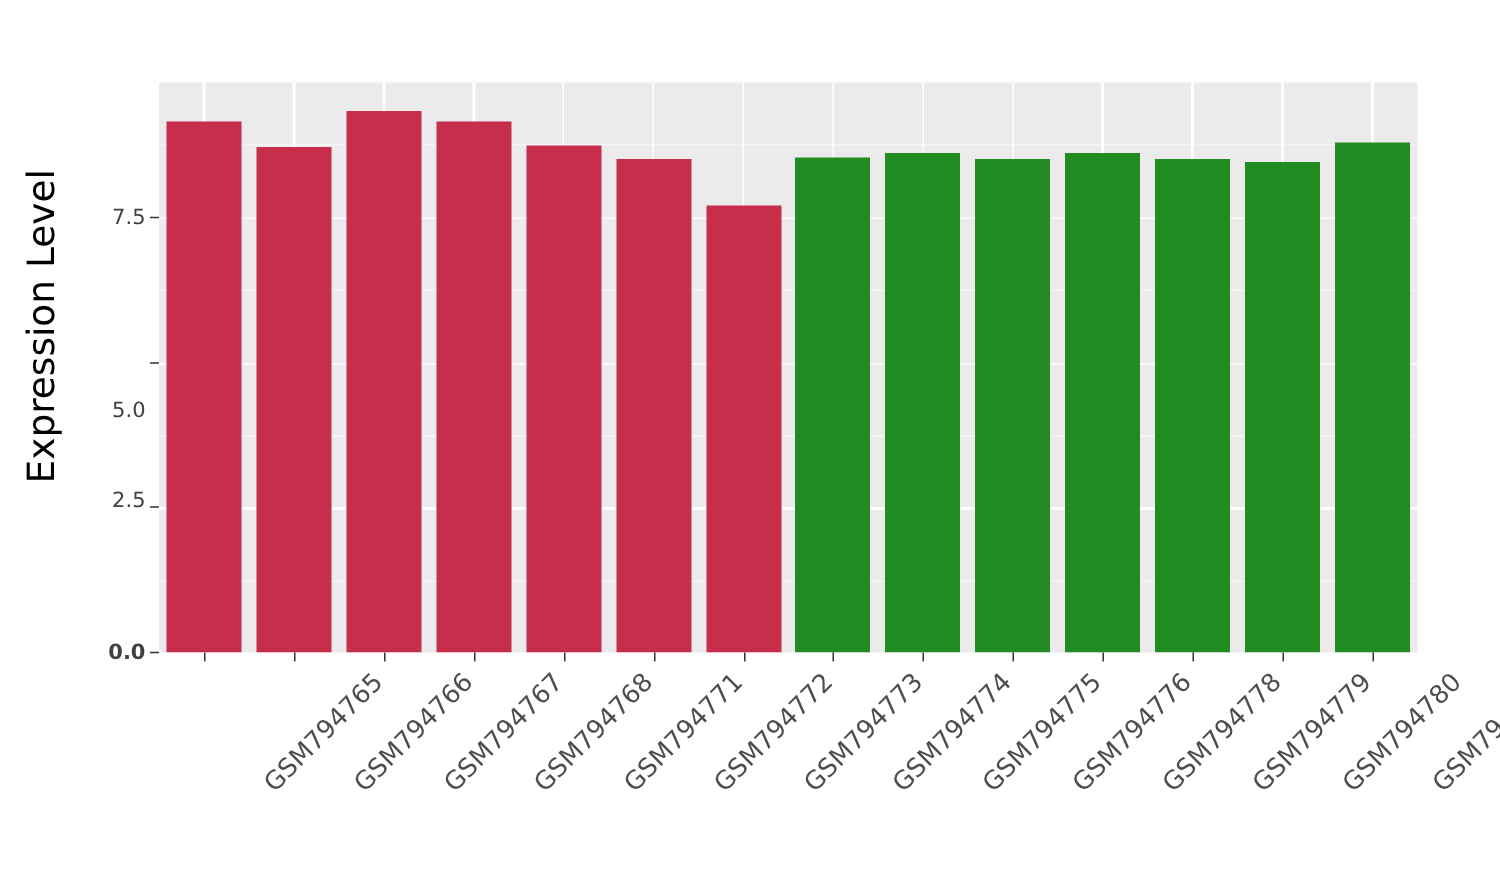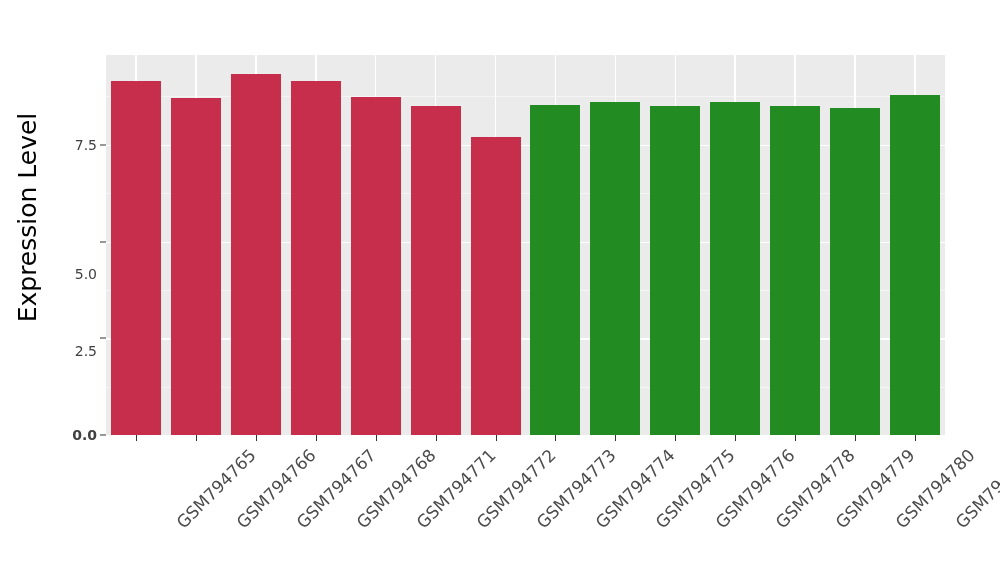--- a/index.html
+++ b/index.html
@@ -128,21 +128,21 @@
 
 <div id="plot-root">
 
   <div id="y-axis-title">
     <span>Expression Level</span>
   </div>
 
   <div id="y-axis-labels">
       <div class="y-tick" style="top: 435px; font-weight: bold;">0.0</div>
       <div class="y-tick-mark" style="top: 435px;"></div>
-      <div class="y-tick" style="top: 351px;">2.5</div>
+      <div class="y-tick" style="top: 334px;">2.5</div>
       <div class="y-tick-mark" style="top: 338.259px;"></div>
       <div class="y-tick" style="top: 241.517px; margin-top: 32px;">5.0</div>
       <div class="y-tick-mark" style="top: 241.517px;"></div>
       <div class="y-tick" style="top: 144.776px;">7.5</div>
       <div class="y-tick-mark" style="top: 144.776px;"></div>
     </div>
 
   <div id="panel">
       <div class="grid-minor-y" style="top: 331.629px;"></div>
       <div class="grid-minor-y" style="top: 234.888px;"></div>

